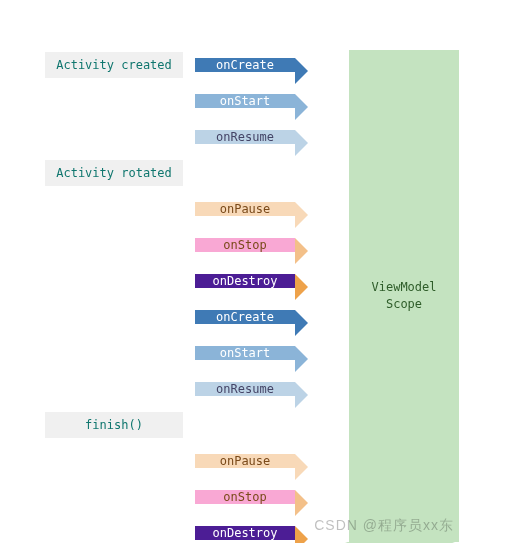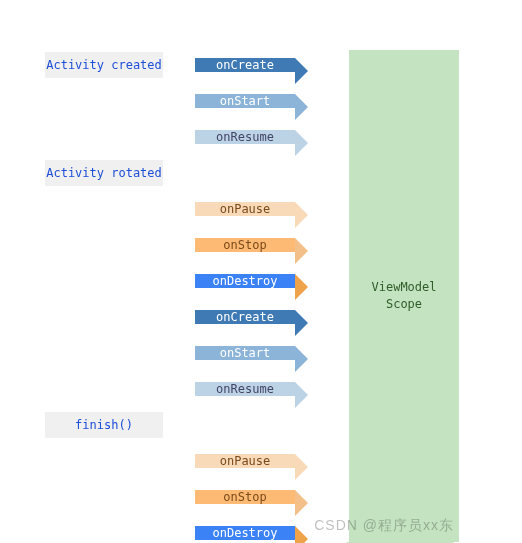--- a/index.html
+++ b/index.html
@@ -12,27 +12,27 @@
     position: relative;
     padding: 50px 40px 0 0;
   }
   .row {
     display: flex;
     align-items: center;
     height: 30px;
     margin-bottom: 6px;
   }
   .state-box {
-    width: 118px;
+    width: 138px;
     height: 26px;
     background: #f0f0f0;
     display: flex;
     align-items: center;
     justify-content: center;
-    color: #1d4ed8;
+    color: #0f766e;
     margin-left: 45px;
     font-family: monospace;
     font-size: 12px;
   }
   .state-col { width: 175px; flex-shrink:0; }
   .callback {
     position: relative;
     width: 100px;
     height: 14px;
     display: flex;
@@ -53,23 +53,23 @@
     border-left: 13px solid currentColor;
   }
   .cb-blue-dark { background:#3f7ab5; color:#3f7ab5; }
   .cb-blue-dark span { color:#fff; }
   .cb-blue-med { background:#8bb4d8; color:#8bb4d8; }
   .cb-blue-med span { color:#fff; }
   .cb-blue-light { background:#bcd3e6; color:#bcd3e6; }
   .cb-blue-light span { color:#446; }
   .cb-orange-light { background:#f8d9b8; color:#f8d9b8; }
   .cb-orange-light span { color:#7a4a1a; }
-  .cb-orange-med { background:#fdba74; color:#f3c089; }
+  .cb-orange-med { background:#f9a8d4; color:#f3c089; }
   .cb-orange-med span { color:#7a4a1a; }
-  .cb-orange-dark { background:#3b82f6; color:#eea24a; }
+  .cb-orange-dark { background:#4c1d95; color:#eea24a; }
   .cb-orange-dark span { color:#fff; }
 
   .scope {
     position: absolute;
     left: 349px;
     top: 50px;
     width: 110px;
     background: #c4e3c0;
     color: #2f5d2a;
     font-family: monospace;

